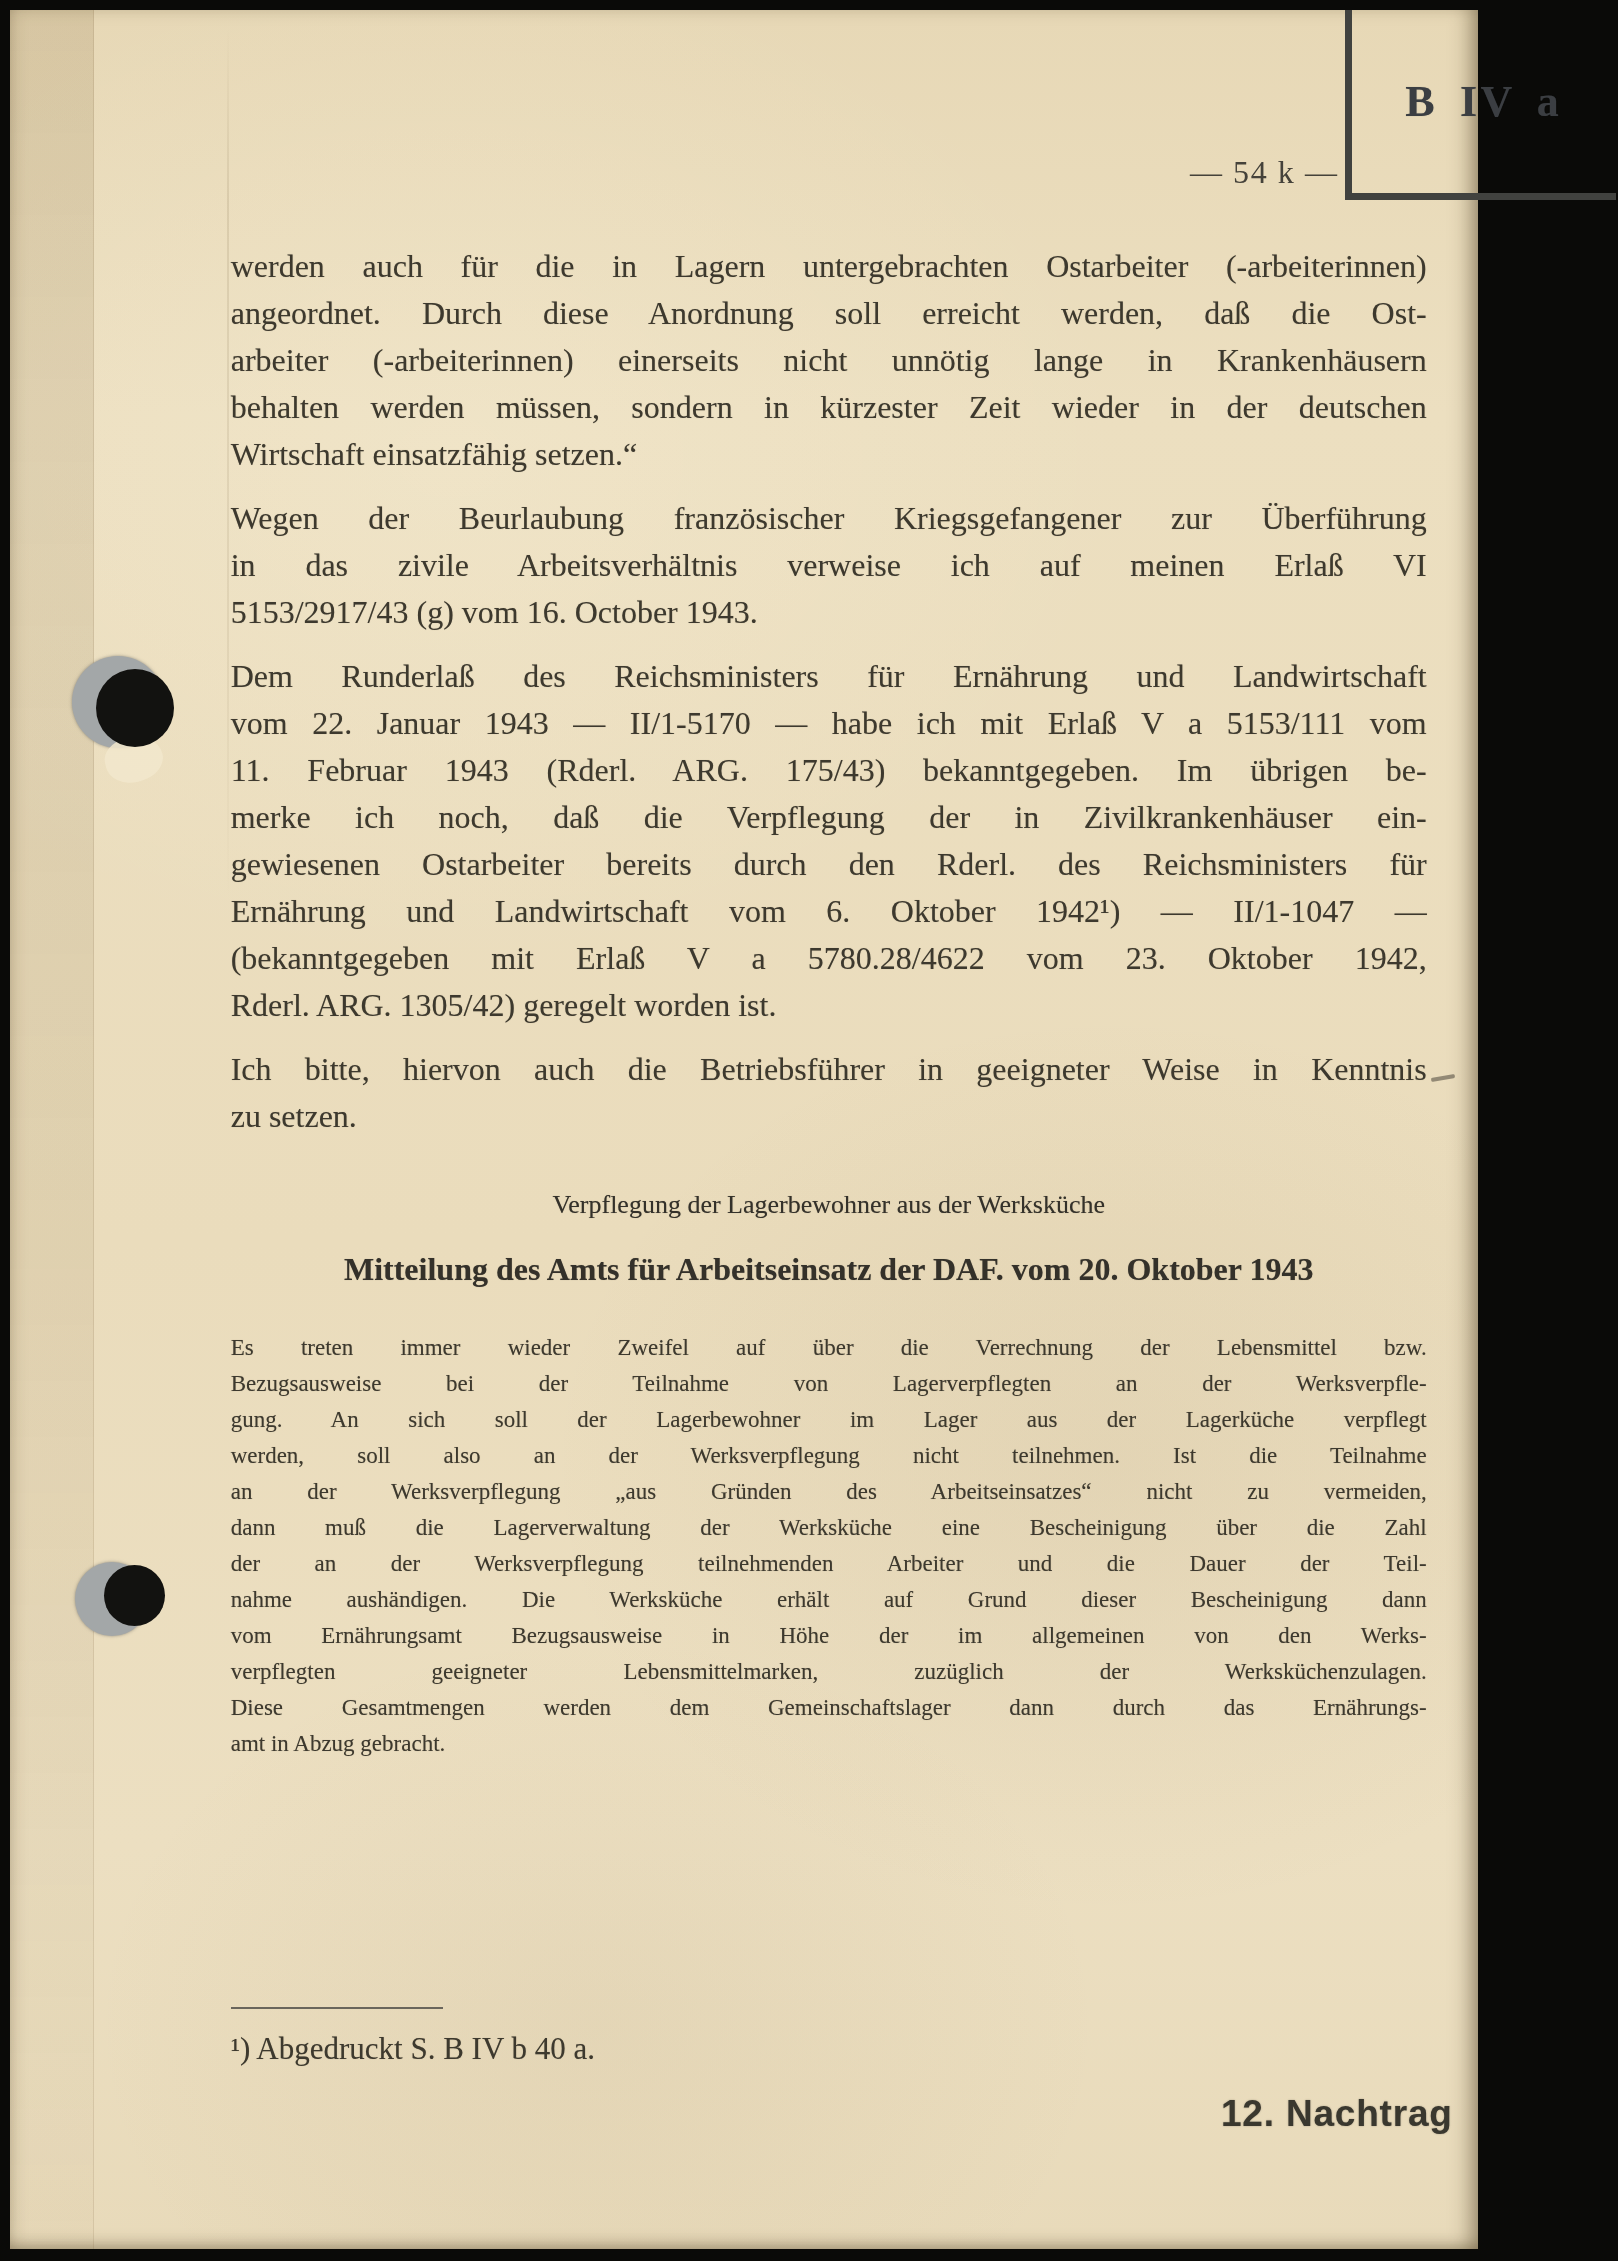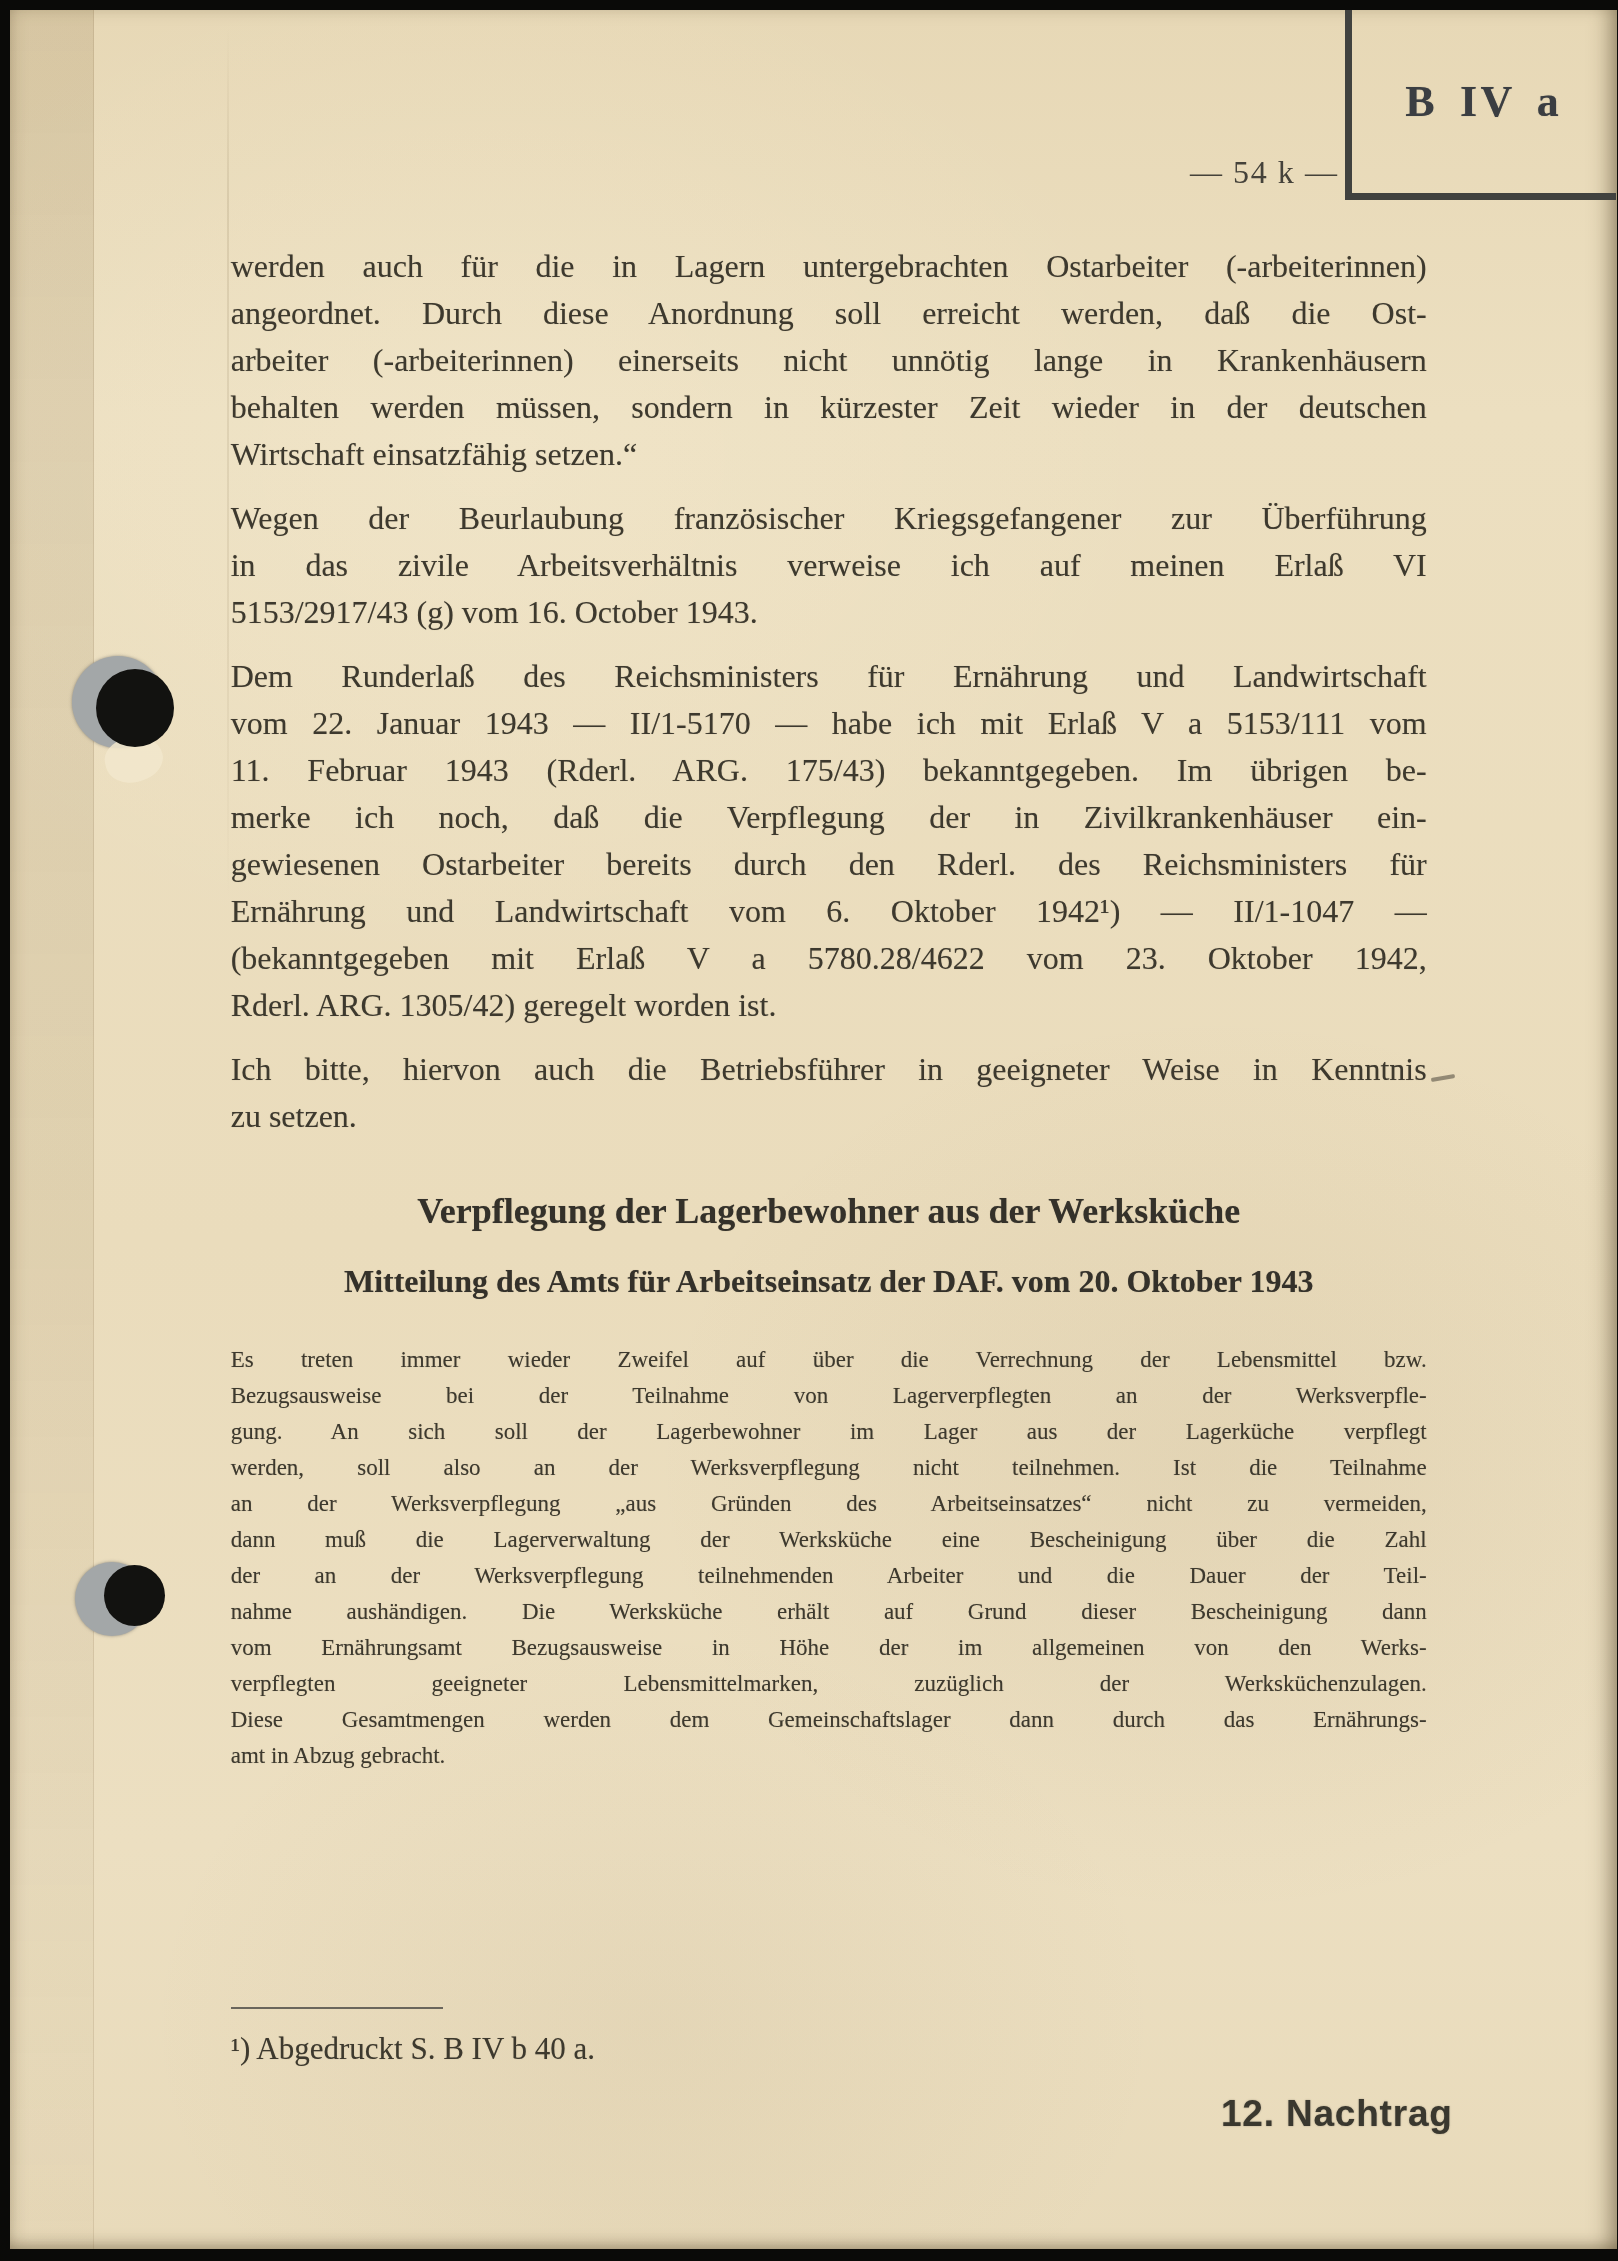--- a/index.html
+++ b/index.html
@@ -1,27 +1,27 @@
 <!DOCTYPE html>
 <html style="font-size:13px"><head>
 <meta charset="utf-8">
 <style>
   html,body{margin:0;padding:0;background:#0a0a08;}
   #canvas{position:relative;width:1618px;height:2261px;background:#0a0a08;overflow:hidden;
           font-family:"Liberation Serif","DejaVu Serif",serif;}
   
-  #paper{position:absolute;left:9.7px;top:9.7px;width:1607px;height:2239px;
+  #paper{position:absolute;left:9.7px;top:9.7px;width:1420px;height:2239px;
          background:
            radial-gradient(971px 728px at 30% 20%, rgba(255,248,228,.20), rgba(0,0,0,0) 70%),
            radial-gradient(809px 647px at 75% 65%, rgba(120,95,55,.07), rgba(0,0,0,0) 70%),
            radial-gradient(728px 566px at 40% 90%, rgba(125,100,60,.06), rgba(0,0,0,0) 70%),
            linear-gradient(180deg,#e7d8b6 0%,#ecdfc0 18%,#eadcbc 55%,#ecdfc1 82%,#e8dabA 100%);
          box-shadow: inset -16px 0 21px -9.7px rgba(70,55,30,.50),
                      inset 0 -11.3px 16px -8px rgba(70,55,30,.35),
-                     inset 11.3px 0 18px -11.3px rgba(70,55,30,.25);}
+                     inset 11.3px 0 18px -11.3px rgba(70,55,30,.25); padding-left: 48px;}
   
   .left-strip{position:absolute;left:0;top:0;width:83px;height:100%;
       background:linear-gradient(to bottom, rgba(130,105,60,.16), rgba(130,105,60,.10) 55%, rgba(130,105,60,.03));
       border-right:1.6px solid rgba(120,95,55,.14);}
   .crease{position:absolute;left:217px;top:16px;width:2.4px;height:874px;
       background:linear-gradient(to bottom, rgba(110,90,55,.0), rgba(110,90,55,.14) 20%, rgba(110,90,55,.10) 70%, rgba(110,90,55,0));}
   
   .tab-box{position:absolute;left:1335px;top:0;width:264px;height:183px;
            border-left:7.3px solid #41423f;border-bottom:7.3px solid #41423f;
            display:flex;align-items:center;justify-content:center;}
@@ -40,21 +40,21 @@
   .ring2{left:65px;top:1552px;width:74px;height:74px;background:#a3a7a8;
          box-shadow:0 0 3.2px rgba(90,90,88,.6);}
   .blk2{left:94px;top:1555px;width:61px;height:61px;background:#121210;}
   
   .column{position:absolute;left:221px;top:233px;width:1196px;color:#3d392e;}
   .para{font-size:32px;line-height:47px;margin:0 0 17px 0;
         text-shadow:0 0 0.8px rgba(60,55,40,.35);}
   .jline{text-align:justify;text-align-last:justify;white-space:normal;}
   .jline.last{text-align-last:left;}
   .headings{margin-top:50px;text-align:center;}
-  .h1{font-size:36px;font-weight:bold;color:#34312a;margin:0 0 31px 0;
+  .h1{font-size:26px;font-weight:normal;color:#34312a;margin:0 0 31px 0;
       text-shadow:0 0 0.8px rgba(50,45,35,.4);text-align:center;}
   .h2{font-size:32px;font-weight:bold;color:#34312a;margin:0 0 42px 0;
       text-shadow:0 0 0.8px rgba(50,45,35,.4);}
   .notice{font-size:23px;line-height:36px;margin:0;text-shadow:0 0 0.8px rgba(60,55,40,.35);}
   
   .margin-mark{position:absolute;left:1421px;top:1066px;width:24px;height:4px;
                background:rgba(75,70,58,.55);transform:rotate(-10deg);border-radius:1.6px;}
   
   .footnote-rule{position:absolute;left:221px;top:1997px;width:212px;height:2.4px;background:#6a665c;}
   .footnote{position:absolute;left:221px;top:2021px;font-size:31px;color:#3d392e;

